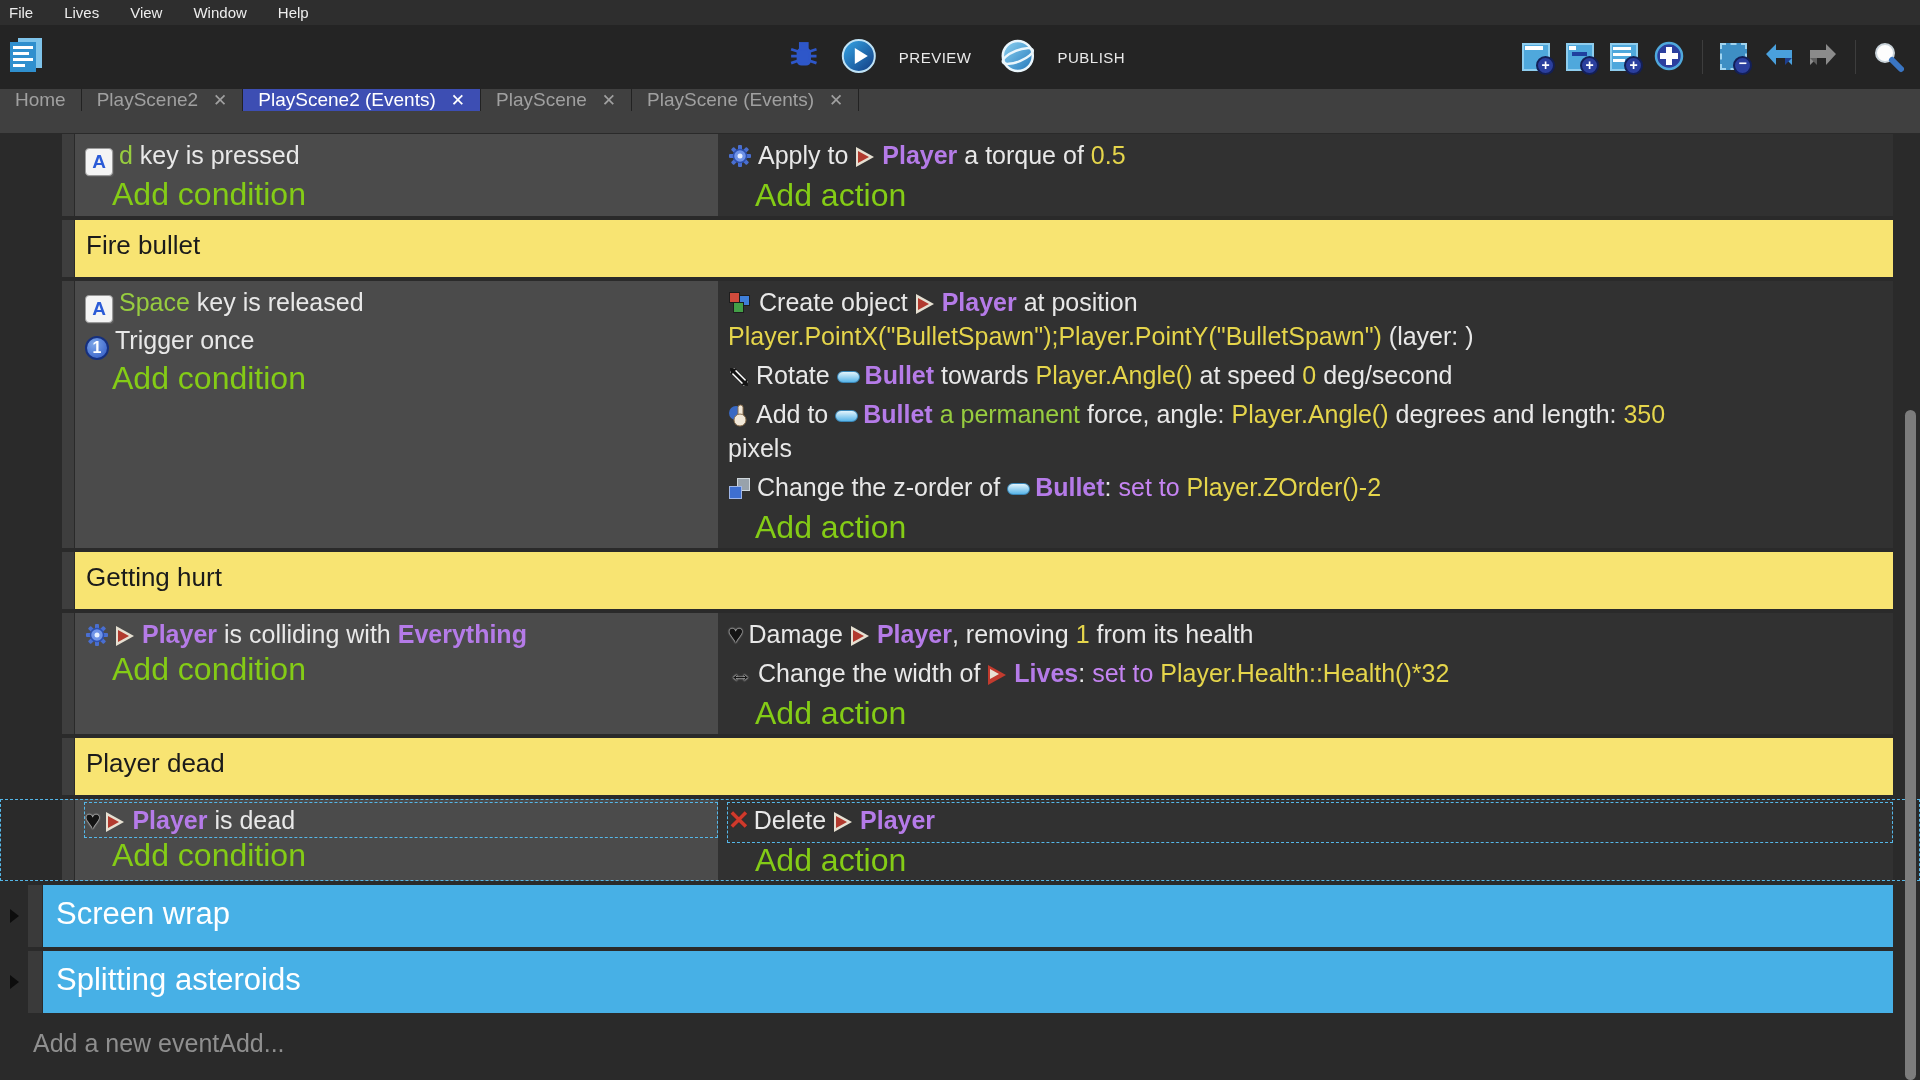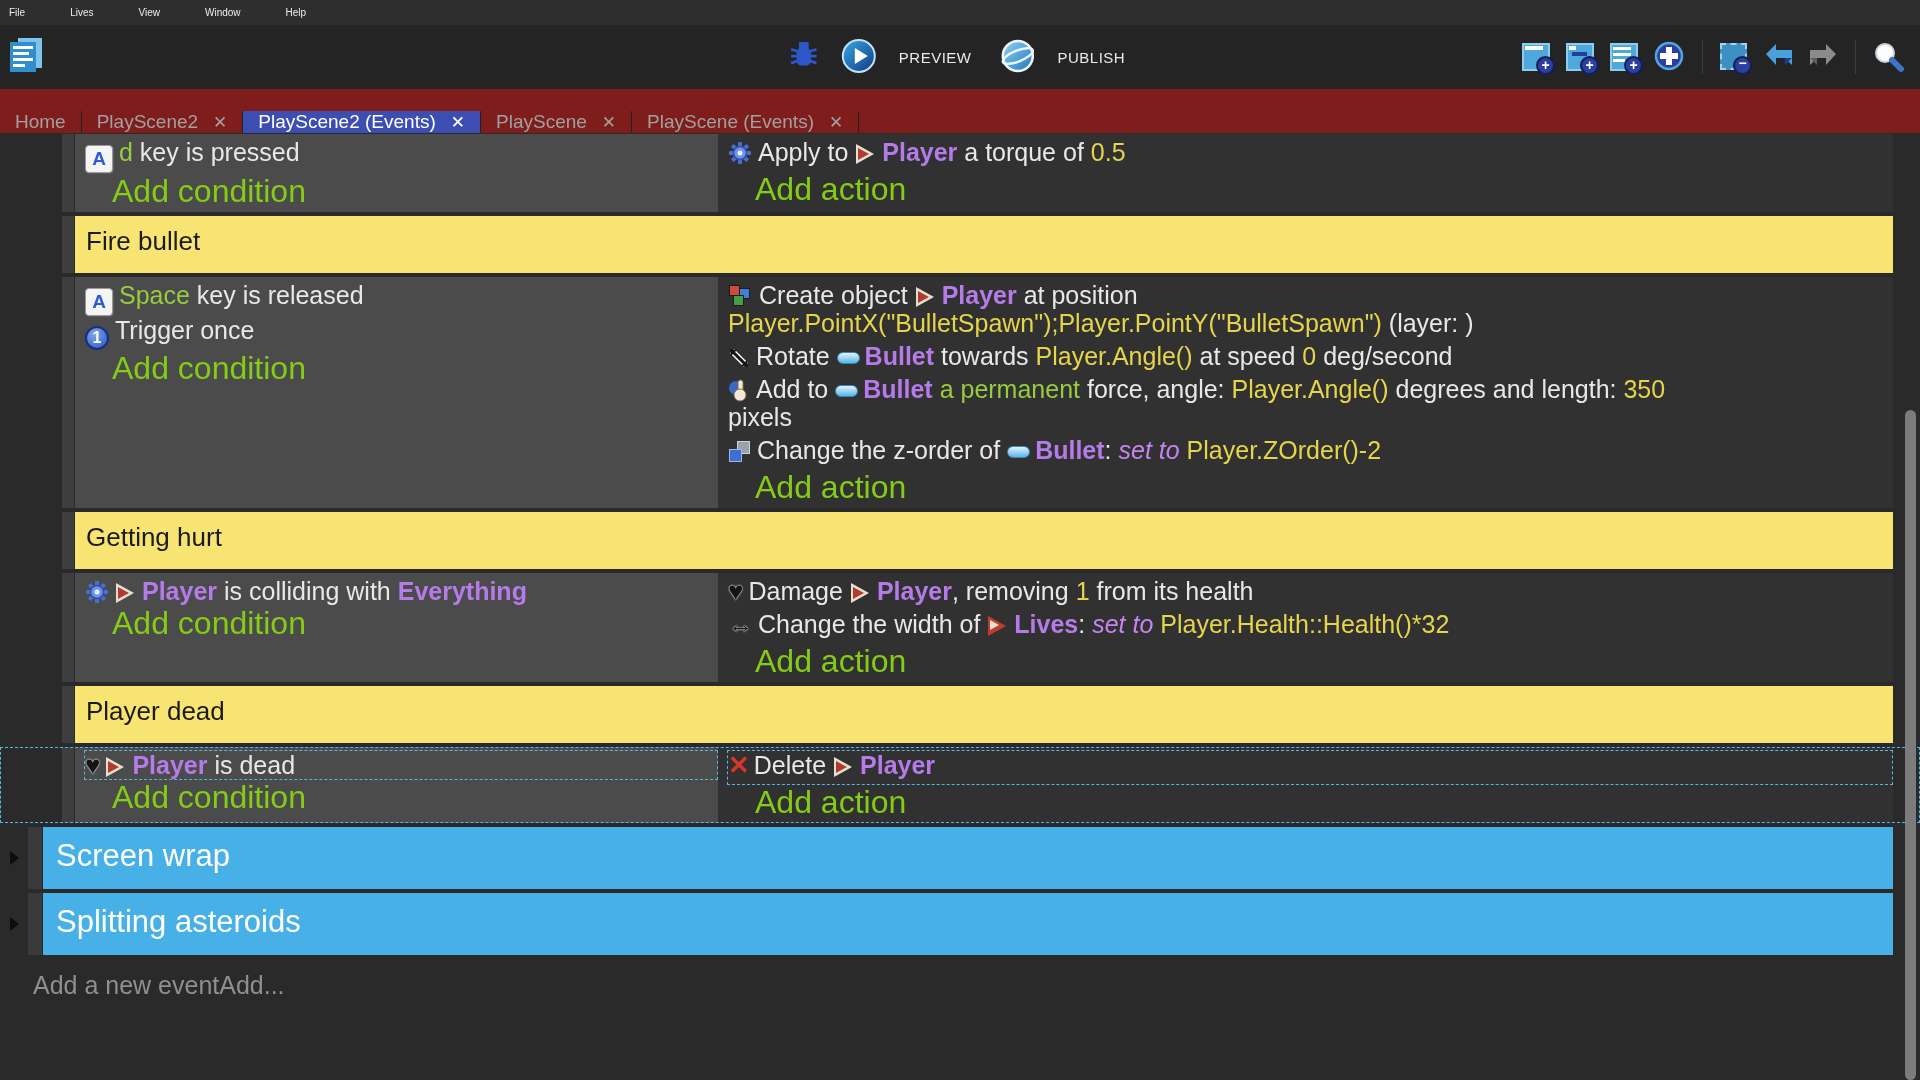--- a/index.html
+++ b/index.html
@@ -1,63 +1,63 @@
 <!DOCTYPE html>
 <html style="--comment: #f8e472; --group: #47b0e6; --object: #b57be8; --expr: #e5d54b; --green: #97cc3f; --op: #c584f2;"><head>
 <meta charset="utf-8">
 <style>
   html,body{margin:0;padding:0;background:#1a1a1a;}
   .app{width:1920px;height:1080px;position:relative;overflow:hidden;background:#2a2a2a;
        font-family:"Liberation Sans",sans-serif;color:#e6e6e6;}
 
   
   .menubar{height:25px;background:#2e2e2e;display:flex;align-items:center;
-           padding-left:9px;gap:45px;font-size:10px;color:#ededed;}
+           padding-left:9px;gap:31px;font-size:15px;color:#ededed;}
   .menubar span{cursor:default;}
 
   
   .toolbar{height:64px;background:#242424;display:flex;align-items:center;position:relative;}
   .tb-left{margin-left:6px;display:flex;align-items:center;}
   .tb-center{position:absolute;left:50%;transform:translateX(-50%);display:flex;align-items:center;gap:16px;}
   .tb-btn{display:flex;align-items:center;gap:22px;background:none;border:none;color:#eaeaea;
           font-family:inherit;font-size:15px;letter-spacing:.5px;cursor:pointer;}
   .tb-right{margin-left:auto;margin-right:16px;display:flex;align-items:center;gap:12px;}
   .tb-sep{width:1px;height:34px;background:#3d3d3d;margin:0 4px;}
   .tbi{width:32px;height:32px;position:relative;display:inline-block;cursor:pointer;}
   .tbi .sq{position:absolute;left:0;top:2px;width:24px;height:24px;background:#4fa8dc;border:2px solid #8ecdee;}
   .tbi .bar{position:absolute;background:#fff;}
   .badge{position:absolute;right:-1px;bottom:-2px;width:15px;height:15px;border-radius:50%;
          background:#2b3f9e;border:2px solid #131f57;color:#fff;font-size:14px;line-height:14px;
          font-weight:bold;text-align:center;}
   .dashedsq{position:absolute;left:1px;top:2px;width:23px;height:23px;border:2px dashed #9fd4f0;background:#3e8fc4;}
 
   
-  .tabbar{height:44px;background:#7f1d1d;display:flex;align-items:flex-end;font-size:19px;color:#a0a0a0;}
+  .tabbar{height:44px;background:#404040;display:flex;align-items:flex-start;font-size:19px;color:#a0a0a0;}
   .tab{display:flex;align-items:center;padding:0 15px;gap:15px;cursor:pointer;border-right:1px solid #222;}
   .tab.active{background:#3d4eb3;color:#fff;}
   .tab-close{font-size:17px;line-height:1;cursor:pointer;}
 
   
   .sheet{padding-top:1px;}
   .row{display:flex;margin-bottom:4px;}
   .spacer-ev{width:62px;flex:none;}
   .spacer-gr{width:28px;flex:none;display:flex;align-items:center;justify-content:center;}
   .strip{width:12px;flex:none;background:#3e3e3e;margin-right:1px;}
   .strip-gr{width:14px;flex:none;background:#3a3a3a;margin-right:1px;}
   .rowbody{display:flex;flex:1;margin-right:27px;}
   .cell-cond{width:643px;flex:none;background:#4b4b4b;padding:3px 0 4px 9px;box-sizing:border-box;}
   .cell-act{flex:1;background:#313131;padding:3px 0 4px 9px;box-sizing:border-box;}
   .lines-wrap{border:1px dashed transparent;}
   .event.selected{outline:1px dashed #55b7e8;outline-offset:-1px;}
   .event.selected .lines-wrap{border-color:#55b7e8;}
-  .line{font-size:25px;line-height:28px;white-space:nowrap;cursor:pointer;}
+  .line{font-size:25px;line-height:34px;white-space:nowrap;cursor:pointer;}
   .act-item{margin-bottom:5px;}
   .addlink{font-size:32px;line-height:34px;color:#84cc16;cursor:pointer;margin-left:28px;}
   .t-w{color:#e8e8e8;} .t-obj{color:var(--object);font-weight:bold;}
-  .t-expr{color:var(--expr);} .t-g{color:var(--green);} .t-op{color:var(--op);font-style:italic;}
+  .t-expr{color:var(--expr);} .t-g{color:var(--green);} .t-op{color:var(--op);}
 
   .comment-box{flex:1;background:var(--comment);color:#1b1b1b;font-size:26px;
                padding:10px 0 0 11px;height:57px;box-sizing:border-box;margin-right:27px;cursor:text;}
   .group-bar{flex:1;background:var(--group);color:#fff;font-size:31px;
              padding:11px 0 0 13px;height:62px;box-sizing:border-box;margin-right:27px;cursor:pointer;}
   .arrow-r{width:0;height:0;border-left:9px solid #0d0d0d;border-top:7px solid transparent;
            border-bottom:7px solid transparent;cursor:pointer;}
 
   .footer{display:flex;justify-content:flex-start;padding:12px 52px 0 33px;
           font-size:25px;color:#8f8f8f;}

